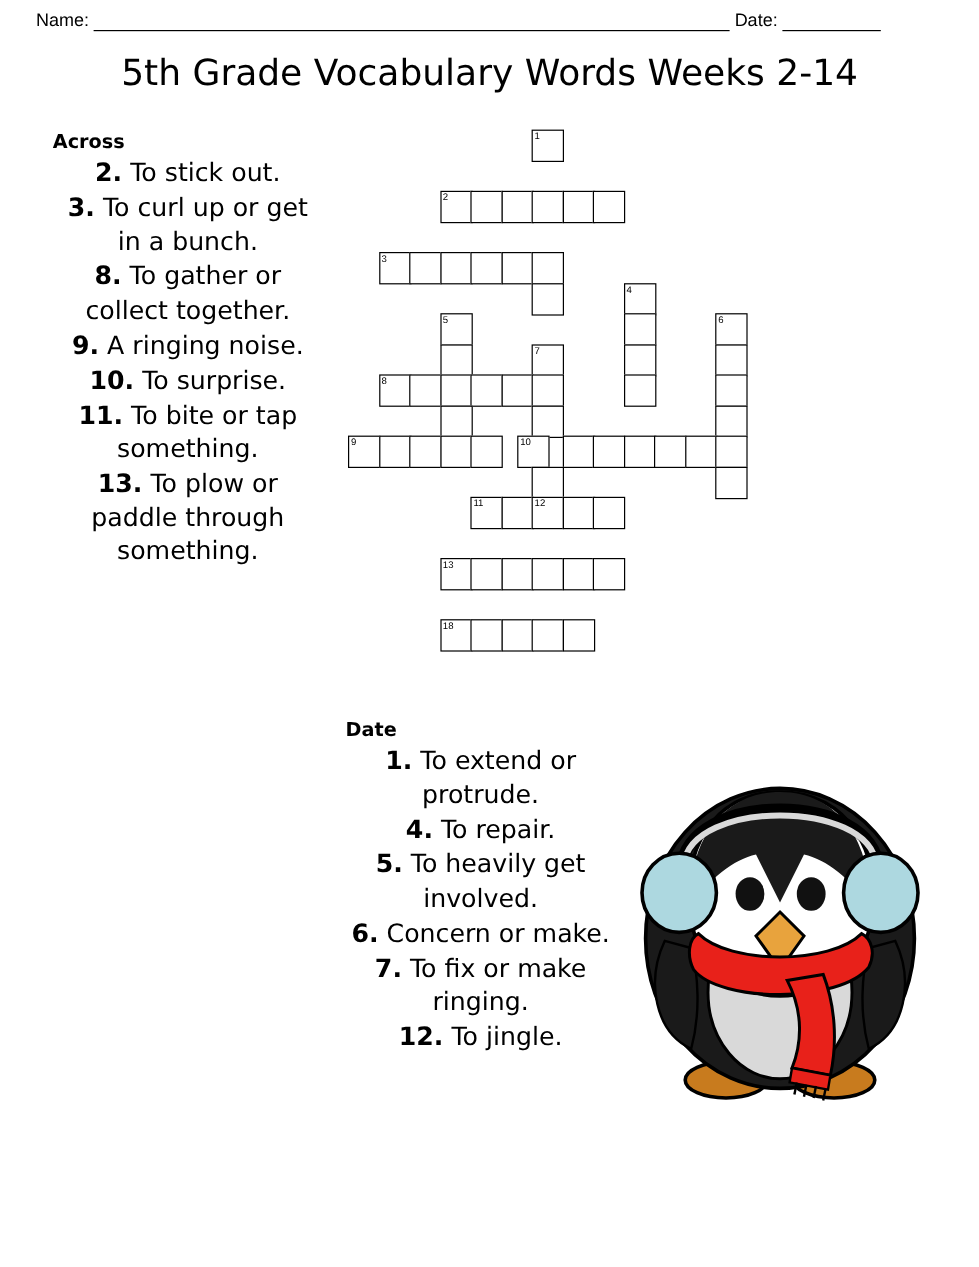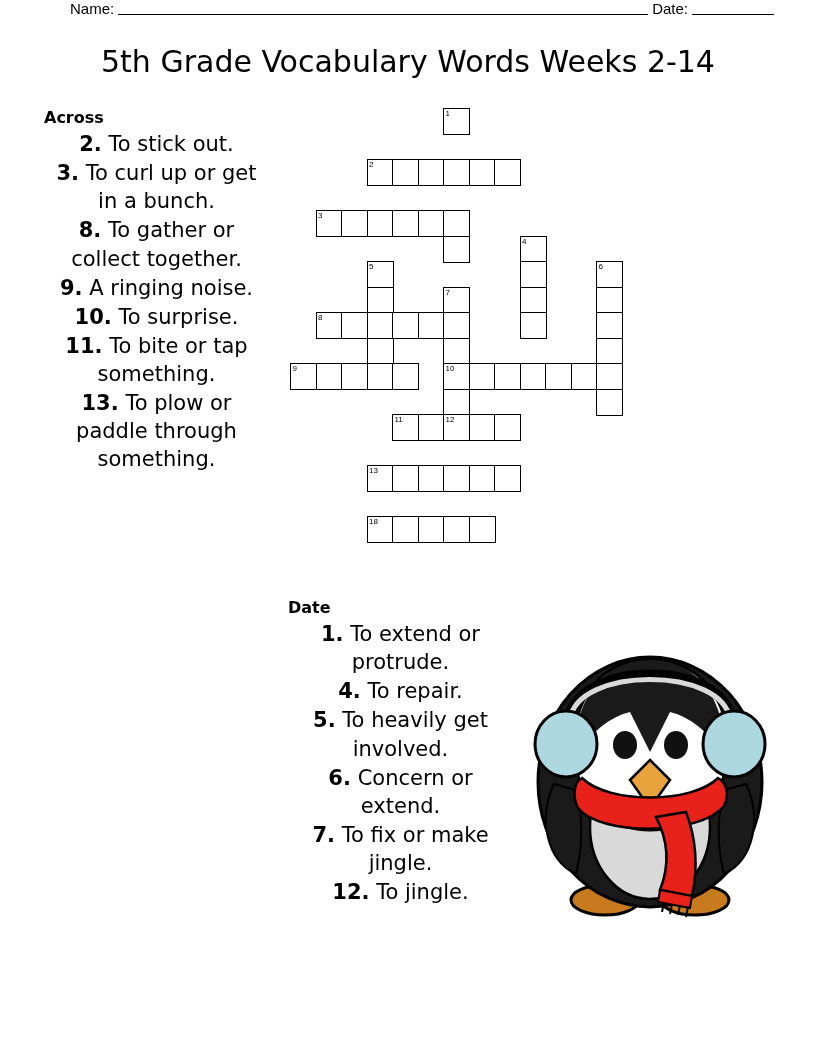--- a/index.html
+++ b/index.html
@@ -17,23 +17,22 @@
   }
 
   
   .name-date-row {
     position: absolute;
     top: 0px;
     left: 30px;
     right: 30px;
     height: 26px;
     display: flex;
-    align-items: flex-start;
+    align-items: flex-end;
     font-size: 15px;
-    margin-left: 40px;
   }
   .nd-label {
     font-family: "Liberation Sans", sans-serif;
     font-size: 15px;
     white-space: nowrap;
   }
   .nd-rule {
     border-bottom: 1px solid #000;
     height: 14px;
     margin: 0 4px;
@@ -174,25 +173,25 @@
   <div class="clue">
     <span class="num">4.</span>
     <span class="txt">To repair.</span>
   </div>
   <div class="clue">
     <span class="num">5.</span>
     <span class="txt">To heavily get involved.</span>
   </div>
   <div class="clue">
     <span class="num">6.</span>
-    <span class="txt">Concern or extend.</span>
+    <span class="txt">Concern or make.</span>
   </div>
   <div class="clue">
     <span class="num">7.</span>
-    <span class="txt">To fix or make jingle.</span>
+    <span class="txt">To fix or make ringing.</span>
   </div>
   <div class="clue">
     <span class="num">12.</span>
     <span class="txt">To jingle.</span>
   </div>
 </div>
 
 <div id="grid">
     <div class="cell" style="left: 153px; top: 0px;">
       <span class="cnum">1</span>
@@ -243,21 +242,21 @@
     <div class="cell" style="left: 76.5px; top: 229.5px;"></div>
     <div class="cell" style="left: 153px; top: 229.5px;"></div>
     <div class="cell" style="left: 306px; top: 229.5px;"></div>
     <div class="cell" style="left: 0px; top: 255px;">
       <span class="cnum">9</span>
     </div>
     <div class="cell" style="left: 25.5px; top: 255px;"></div>
     <div class="cell" style="left: 51px; top: 255px;"></div>
     <div class="cell" style="left: 76.5px; top: 255px;"></div>
     <div class="cell" style="left: 102px; top: 255px;"></div>
-    <div class="cell" style="left: 153px; top: 255px;">
+    <div class="cell" style="left: 141px; top: 255px;">
       <span class="cnum">10</span>
     </div>
     <div class="cell" style="left: 178.5px; top: 255px;"></div>
     <div class="cell" style="left: 204px; top: 255px;"></div>
     <div class="cell" style="left: 229.5px; top: 255px;"></div>
     <div class="cell" style="left: 255px; top: 255px;"></div>
     <div class="cell" style="left: 280.5px; top: 255px;"></div>
     <div class="cell" style="left: 306px; top: 255px;"></div>
     <div class="cell" style="left: 153px; top: 280.5px;"></div>
     <div class="cell" style="left: 306px; top: 280.5px;"></div>

